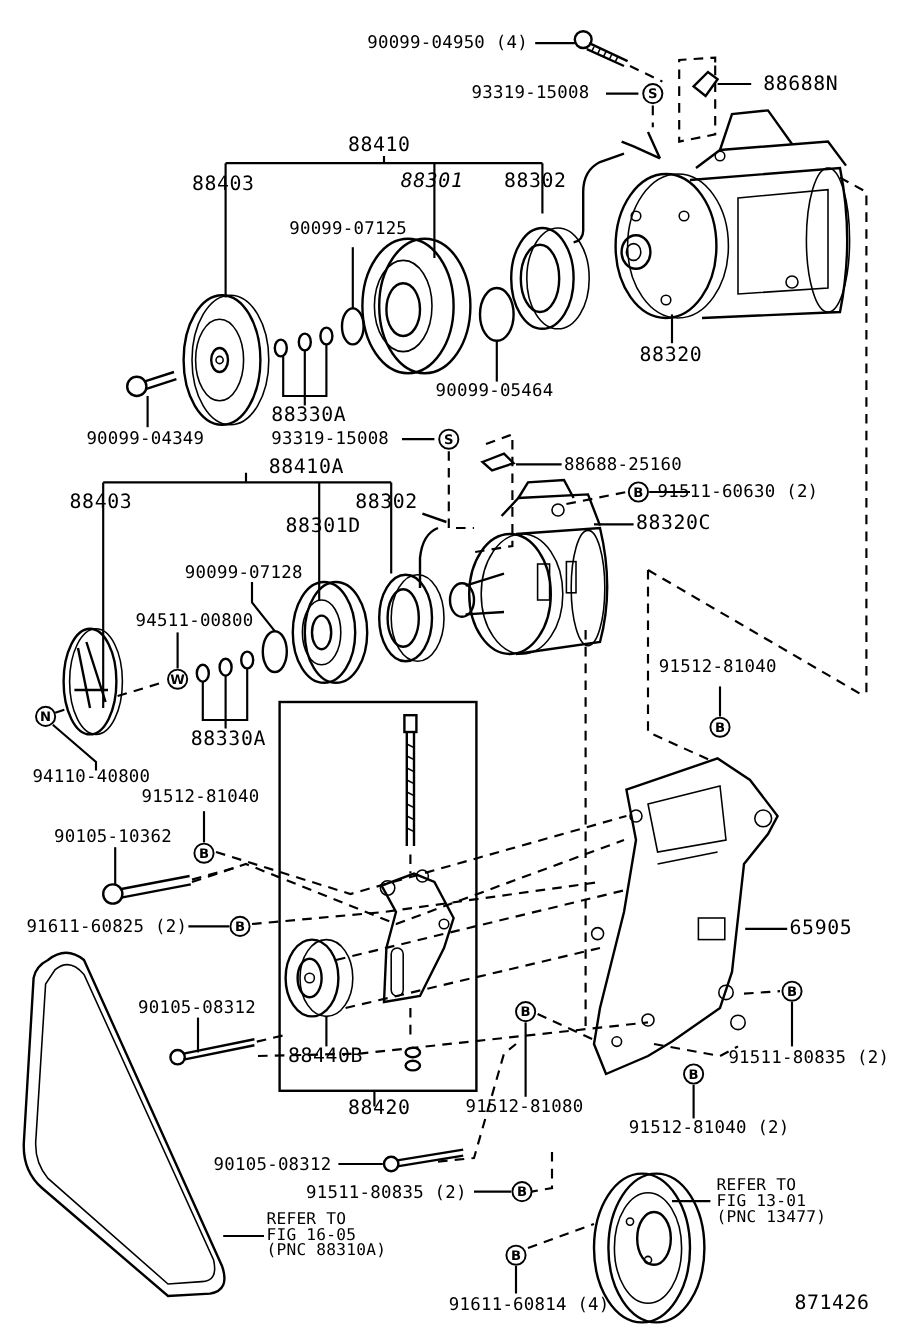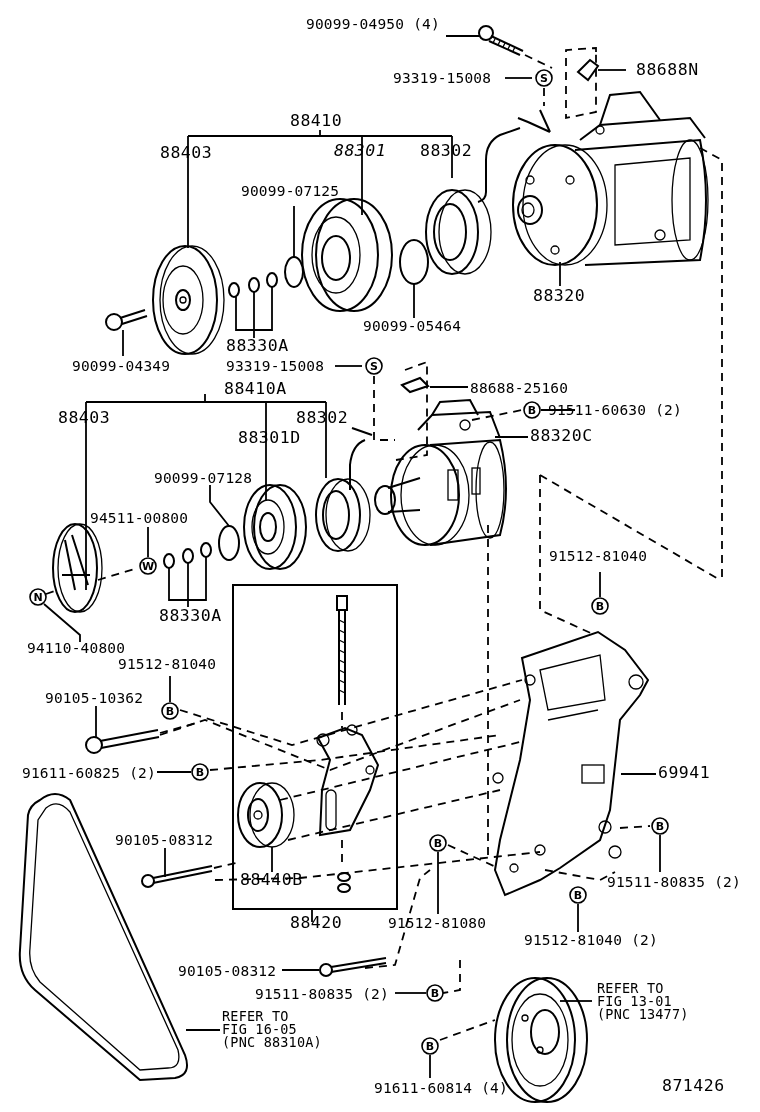--- a/index.html
+++ b/index.html
@@ -306,48 +306,48 @@
     <ellipse cx="535" cy="1040" rx="40" ry="62" class="part"></ellipse>
     <ellipse cx="547" cy="1040" rx="40" ry="62" class="part"></ellipse>
     <ellipse cx="540" cy="1040" rx="28" ry="46" class="thin"></ellipse>
     <ellipse cx="545" cy="1032" rx="14" ry="22" class="part"></ellipse>
     <circle cx="525" cy="1018" r="3" class="thin"></circle>
     <circle cx="540" cy="1050" r="3" class="thin"></circle>
   </g>
   <path d="M560 1001 L592 1001" class="lead"></path>
 </svg>
 
-<div class="lbl" style="left:306px;top:16px;">90099-04950 (4)</div>
+<div class="lbl" style="left:306px;top:28px;">90099-04950 (4)</div>
 <div class="lbl" style="left:393px;top:70px;">93319-15008</div>
 <div class="lbl big" style="left:636px;top:62px;">88688N</div>
 <div class="lbl big" style="left:290px;top:113px;">88410</div>
 <div class="lbl big" style="left:160px;top:145px;">88403</div>
 <div class="lbl big" style="left:334px;top:143px;font-style:italic;">88301</div>
 <div class="lbl big" style="left:420px;top:143px;">88302</div>
 <div class="lbl" style="left:241px;top:183px;">90099-07125</div>
 <div class="lbl big" style="left:533px;top:288px;">88320</div>
 <div class="lbl" style="left:363px;top:318px;">90099-05464</div>
 <div class="lbl big" style="left:226px;top:338px;">88330A</div>
 <div class="lbl" style="left:72px;top:358px;">90099-04349</div>
 <div class="lbl" style="left:226px;top:358px;">93319-15008</div>
 <div class="lbl big" style="left:176px;top:381px;margin-left:48px;">88410A</div>
 <div class="lbl" style="left:470px;top:380px;">88688-25160</div>
 <div class="lbl" style="left:548px;top:402px;text-align:right;">91511-60630 (2)</div>
 <div class="lbl big" style="left:58px;top:410px;">88403</div>
 <div class="lbl big" style="left:296px;top:410px;">88302</div>
 <div class="lbl big" style="left:530px;top:428px;">88320C</div>
 <div class="lbl big" style="left:238px;top:430px;">88301D</div>
 <div class="lbl" style="left:154px;top:470px;">90099-07128</div>
-<div class="lbl" style="left:90px;top:510px;">94511-00800</div>
+<div class="lbl" style="left:113px;top:510px;">94511-00800</div>
 <div class="lbl" style="left:549px;top:548px;">91512-81040</div>
 <div class="lbl big" style="left:159px;top:608px;">88330A</div>
 <div class="lbl" style="left:27px;top:640px;">94110-40800</div>
 <div class="lbl" style="left:118px;top:656px;">91512-81040</div>
 <div class="lbl" style="left:45px;top:690px;">90105-10362</div>
-<div class="lbl big" style="left:658px;top:765px;">69941</div>
+<div class="lbl big" style="left:658px;top:765px;">65905</div>
 <div class="lbl" style="left:22px;top:765px;">91611-60825 (2)</div>
 <div class="lbl" style="left:115px;top:832px;">90105-08312</div>
 <div class="lbl big" style="left:240px;top:872px;">88440B</div>
 <div class="lbl" style="left:607px;top:874px;">91511-80835 (2)</div>
 <div class="lbl big" style="left:290px;top:915px;">88420</div>
 <div class="lbl" style="left:388px;top:915px;">91512-81080</div>
 <div class="lbl" style="left:524px;top:932px;">91512-81040 (2)</div>
 <div class="lbl" style="left:178px;top:963px;">90105-08312</div>
 <div class="lbl" style="left:255px;top:986px;">91511-80835 (2)</div>
 

